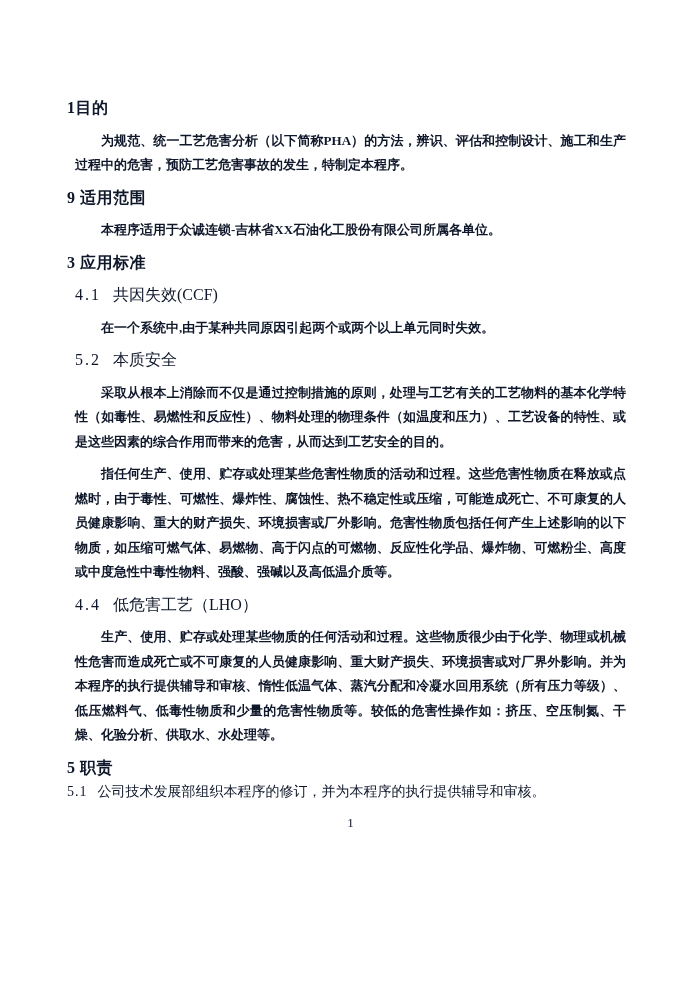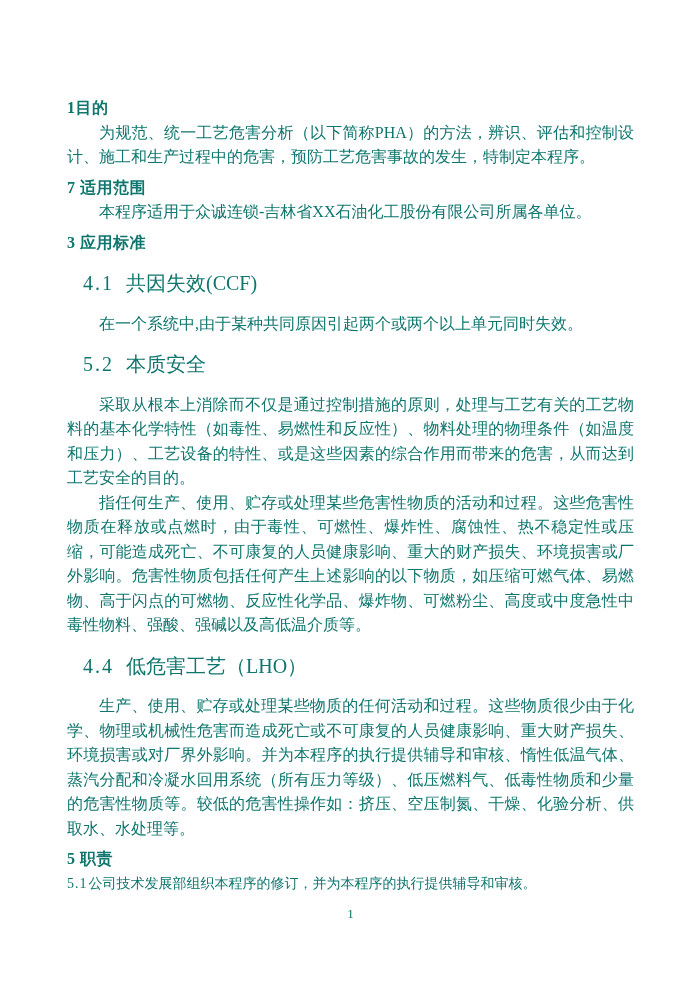--- a/index.html
+++ b/index.html
@@ -7,83 +7,84 @@
     padding: 0;
     background: #ffffff;
   }
   .page {
     position: relative;
     width: 700px;
     height: 990px;
     box-sizing: border-box;
     padding: 96px 66px 0 67px;
     background: #ffffff;
-    color: #0f766e;
+    color: #0f172a;
     font-family: "Liberation Serif", "DejaVu Serif", serif;
     overflow: hidden;
   }
   .h {
     font-size: 16px;
     font-weight: bold;
     line-height: 24.5px;
     margin: 6px 0 0 0;
     letter-spacing: 0.5px;
   }
   .h:first-child {
     margin-top: 0;
   }
   .para {
-    margin: 0;
-    font-size: 16px;
+    margin: 8px;
+    font-size: 13px;
     line-height: 24.5px;
     text-align: justify;
     text-justify: inter-ideograph;
+    font-weight: bold;
   }
   .indent {
     text-indent: 2em;
   }
   .term-head {
-    font-size: 20px;
+    font-size: 16px;
     line-height: 24.5px;
-    margin: 16px;
+    margin: 8px;
     font-family: Liberation Serif, serif;
   }
   .term-num {
     display: inline-block;
     margin-right: 12px;
     letter-spacing: 2px;
   }
   .clause {
     font-size: 14px;
     line-height: 24.5px;
     margin: 0;
     text-align: justify;
     text-justify: inter-ideograph;
   }
   .clause-num {
     display: inline-block;
-    margin-right: 1px;
+    margin-right: 10px;
     letter-spacing: 1px;
   }
   .page-number {
     margin-top: 6px;
     font-size: 13px;
     line-height: 24.5px;
     text-align: center;
   }
 </style>
 </head>
 <body>
 
 <div class="page">
 
   <div class="h">1目的</div>
   <p class="para indent">为规范、统一工艺危害分析（以下简称PHA）的方法，辨识、评估和控制设计、施工和生产过程中的危害，预防工艺危害事故的发生，特制定本程序。</p>
 
-  <div class="h">7 适用范围</div>
+  <div class="h">9 适用范围</div>
   <p class="para indent">本程序适用于众诚连锁-吉林省XX石油化工股份有限公司所属各单位。</p>
 
   <div class="h">3 应用标准</div>
 
 
   <div class="term-head">
     <span class="term-num">4.1</span><span>共因失效(CCF)</span>
   </div>
   <p class="para indent">在一个系统中,由于某种共同原因引起两个或两个以上单元同时失效。</p>
 

